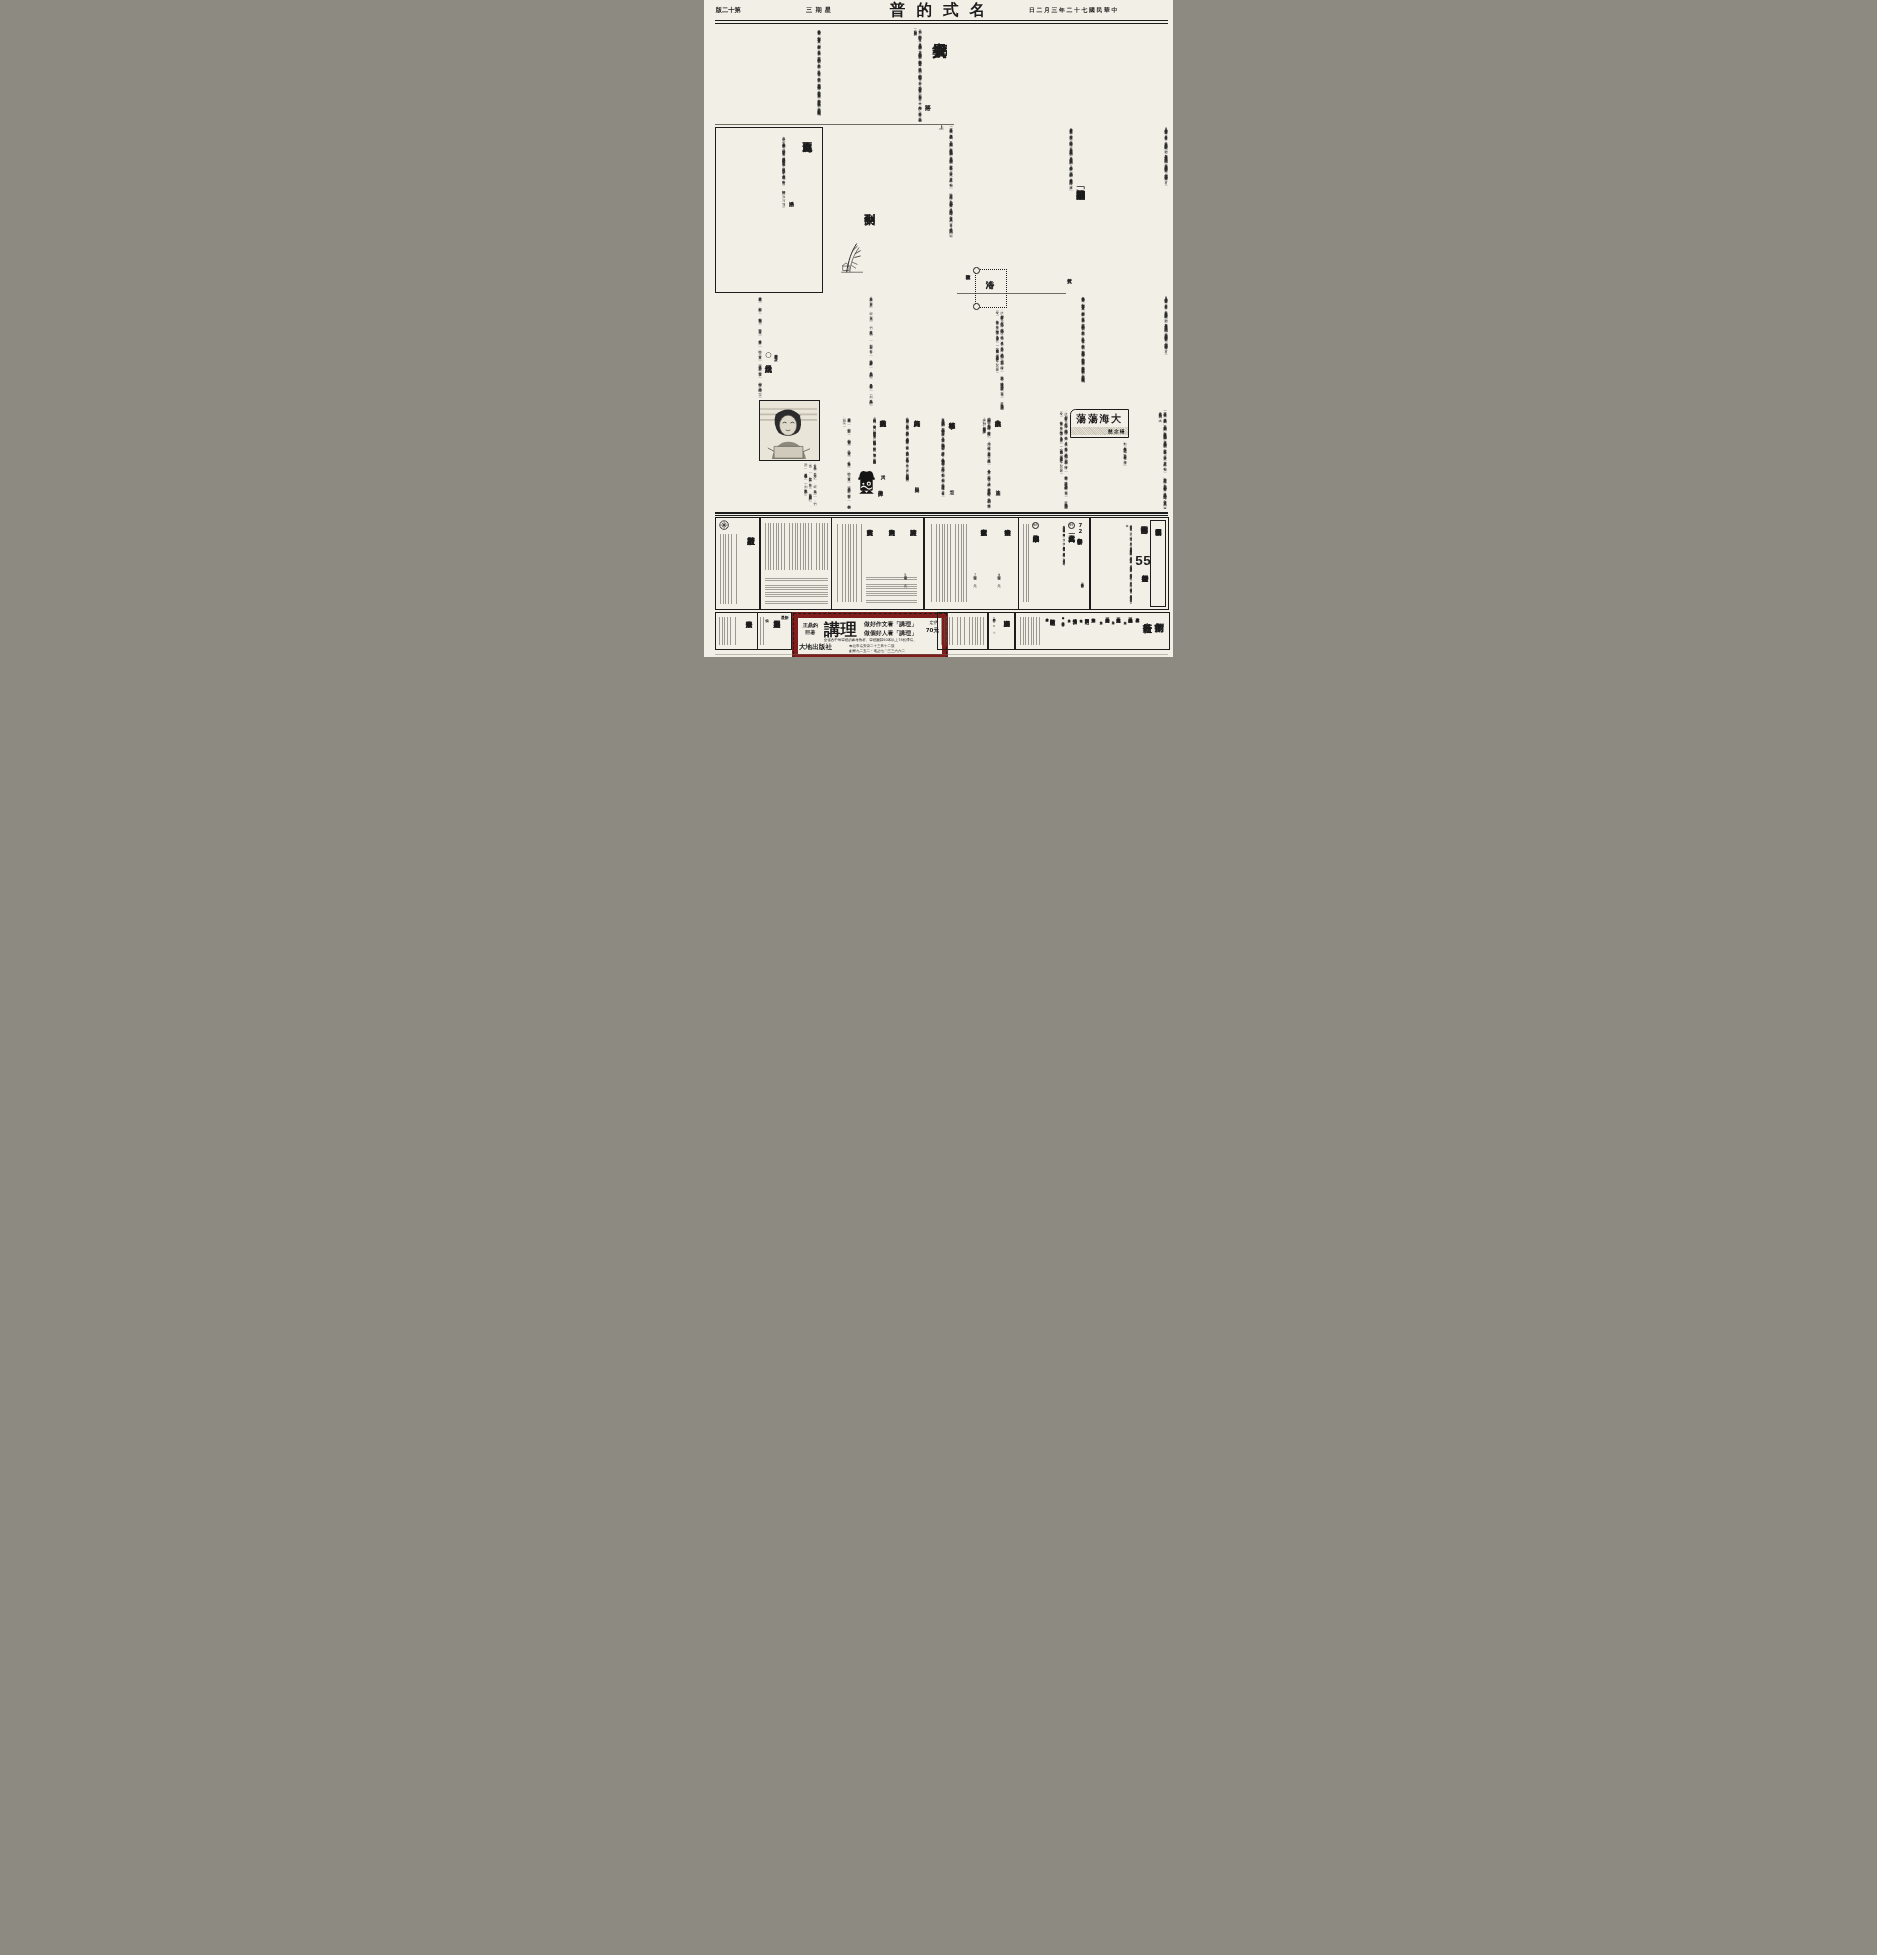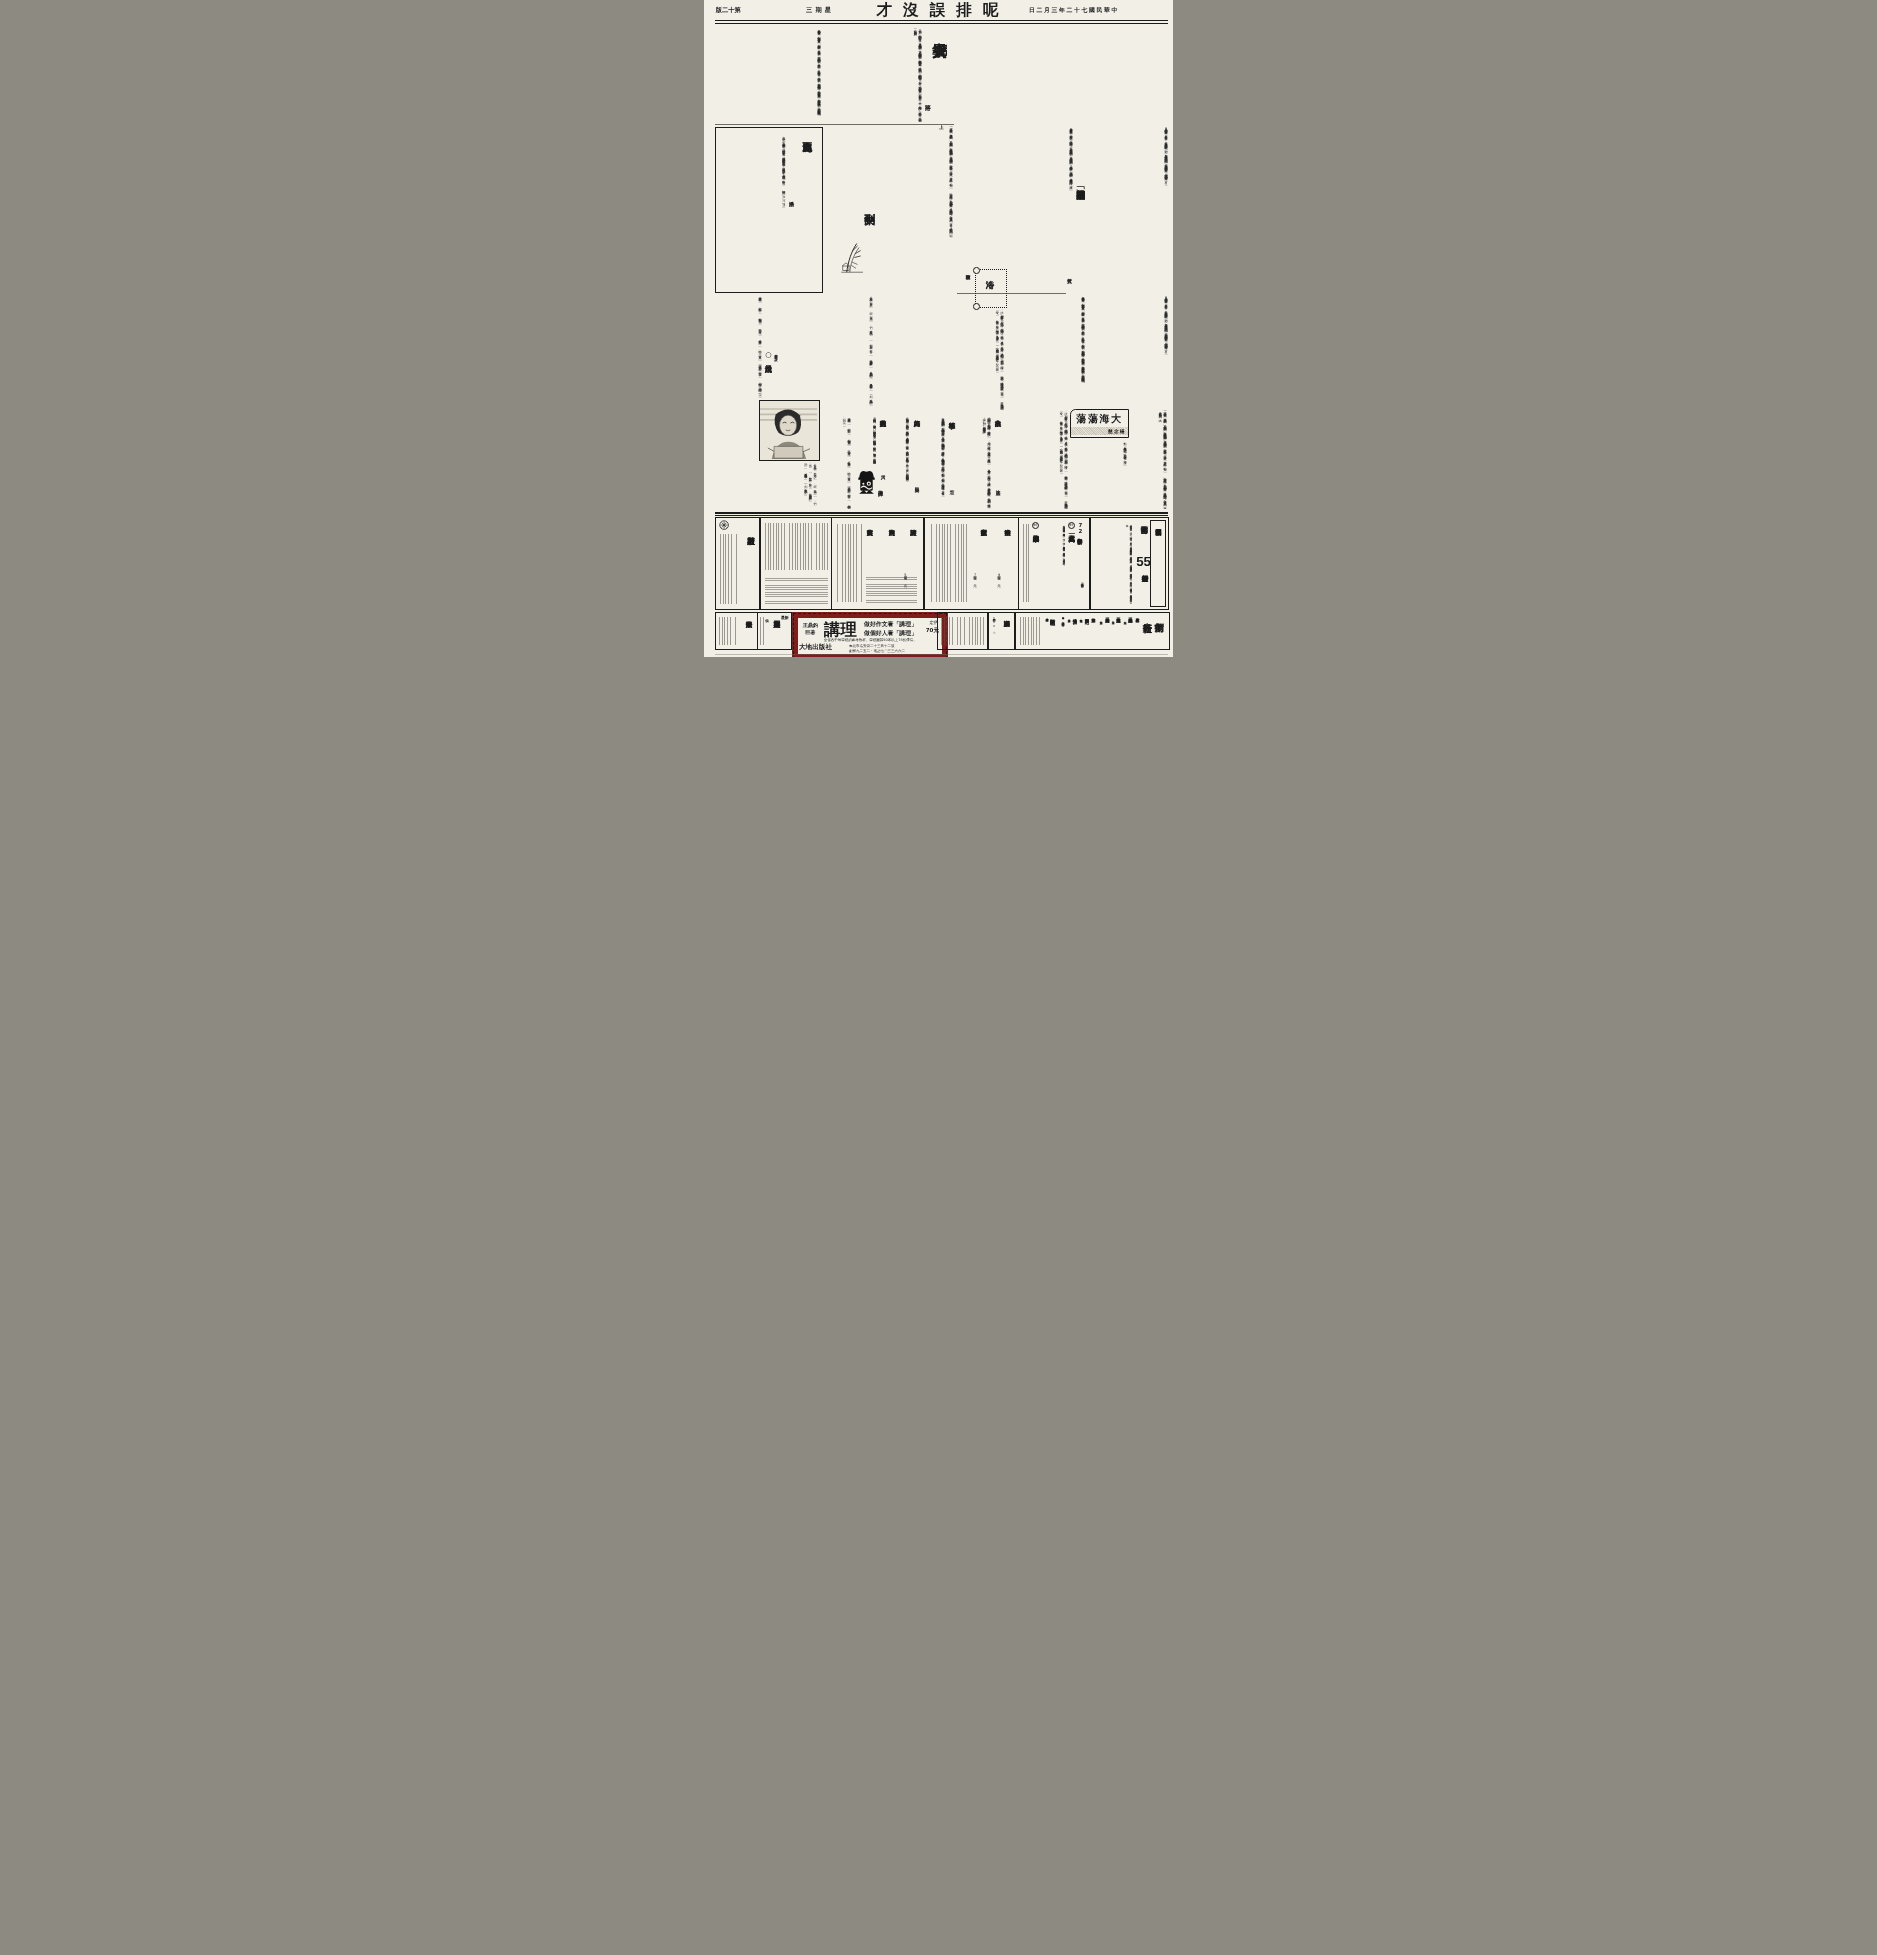--- a/index.html
+++ b/index.html
@@ -22,21 +22,21 @@
   .author{font-weight:bold;}
   svg{display:block;}
 </style>
 </head>
 <body>
 
 <div class="page">
 
   <div class="abs htitle" style="left:11.7px;top:5.5px;font-size:6.3px;">版二十第</div>
   <div class="abs htitle" style="left:102px;top:5.5px;font-size:6.3px;letter-spacing:3.1px;">三期星</div>
-  <div class="abs htitle" style="left:149px;top:0px;width:180px;text-align:center;font-size:15.6px;letter-spacing:11px;font-family:'DejaVu Serif',serif;">才沒誤排呢</div>
+  <div class="abs htitle" style="left:149px;top:0px;width:180px;text-align:center;font-size:15.6px;letter-spacing:11px;font-family:'DejaVu Serif',serif;">普的式名</div>
   <div class="abs htitle" style="left:325px;top:6.3px;font-size:5.9px;letter-spacing:1.6px;">日二月三年二十七國民華中</div>
   <div class="abs rule" style="left:11px;top:20.3px;width:453px;height:1.2px;"></div>
   <div class="abs rule" style="left:11px;top:23px;width:453px;height:0.4px;"></div>
 
   <div class="abs vtext" style="left:11px;top:27px;width:106px;height:95px;">怡美畢業那個夏天，胡媽媽冒着溽暑上臺北來，到處打聽裁縫，要替怡美作旗袍；她滿臉喜氣的告訴我們，怡美要出國了，所以要多作些衣服帶去；她又告訴我們，怡美到美國就舉行婚禮，怡美的對象是個美軍飛行員，在怡美學校附近的基地裏服勤，開的是最新型的魔鬼式戰鬥機。</div>
   <div class="abs vtext" style="left:120px;top:27px;width:98px;height:95px;">見到怡美，距她出國已經有十年之久了。還是因為接到母親的信，信上提到不久前胡媽媽聊起怡美；胡媽媽說怡美正在東岸，說不定與我們見面，她的地址順便附在信後。個眷村，追怡美的就一籮筐也裝不完，但怡美一個也看不上。其實，胡媽媽不說，我也可以猜出來，當年的怡美，就把他們一個個都臭罵過的。</div>
   <div class="abs vtitle" style="left:228px;top:30.5px;height:92px;font-size:15px;line-height:1;">異鄉女子</div>
   <div class="abs" style="left:235px;top:124px;font-size:4.7px;font-weight:bold;">上</div>
   <div class="abs v author" style="left:219px;top:100px;font-size:5.9px;">平路</div>
 
@@ -181,21 +181,21 @@
     <div class="abs" style="right:50px;top:3.9px;font-size:3.5px;border:0.4px solid #1c1c1c;border-radius:50%;width:5.5px;height:5.5px;text-align:center;line-height:5.5px;">96</div>
     <div class="abs vtitle" style="right:49px;top:11.7px;height:63px;font-size:6.6px;">山水知己柳宗元</div>
     <div class="abs bars" style="left:3.9px;top:5.5px;width:8.6px;height:78px;"></div>
   </div>
 
   <div class="abs box" style="left:386px;top:517px;width:77px;height:91px;">
     <div class="abs box" style="right:2.3px;top:2.3px;width:13.3px;height:85px;">
       <div class="abs vtitle" style="right:2.3px;top:2.3px;height:81px;font-size:5.9px;">慶祝古典新刊創行百號紀念</div>
     </div>
     <div class="abs vtitle" style="right:19px;top:2.3px;height:33px;font-size:7.4px;">全部圖書</div>
-    <div class="abs" style="right:17px;top:36px;font-size:13.3px;font-weight:900;font-family:Liberation Sans, sans-serif;">55</div>
+    <div class="abs" style="right:17px;top:36px;font-size:13.3px;font-weight:900;font-family:Liberation Mono, monospace;">55</div>
     <div class="abs vtitle" style="right:19px;top:52px;height:36px;font-size:6.6px;">折優待並贈書</div>
     <div class="abs vtext small" style="left:3.1px;top:3.9px;width:38px;height:82px;">緣於對中華文化的愛好，不計人力、物力的微薄，以全副心力，希望透過最生動有趣的白話加以闡述，地道地介紹中國的古典作品，使人人看懂自己國家的偉大經典，這就是「古典新刊」的理念。由於您的支持與愛護，使我們能蒸蒸日上，而使古典新刊邁入百號的新里程，僅把這個成果與您共享。</div>
   </div>
 
   <div class="abs rule" style="left:11px;top:609px;width:453px;height:1.2px;"></div>
 
   <div class="abs box" style="left:11px;top:612px;width:41px;height:36px;">
     <div class="abs vtitle" style="right:3.9px;top:3.1px;height:30px;font-size:6.6px;">圖學畫法</div>
     <div class="abs bars" style="left:3.1px;top:3.9px;width:19px;height:28px;"></div>
   </div>

